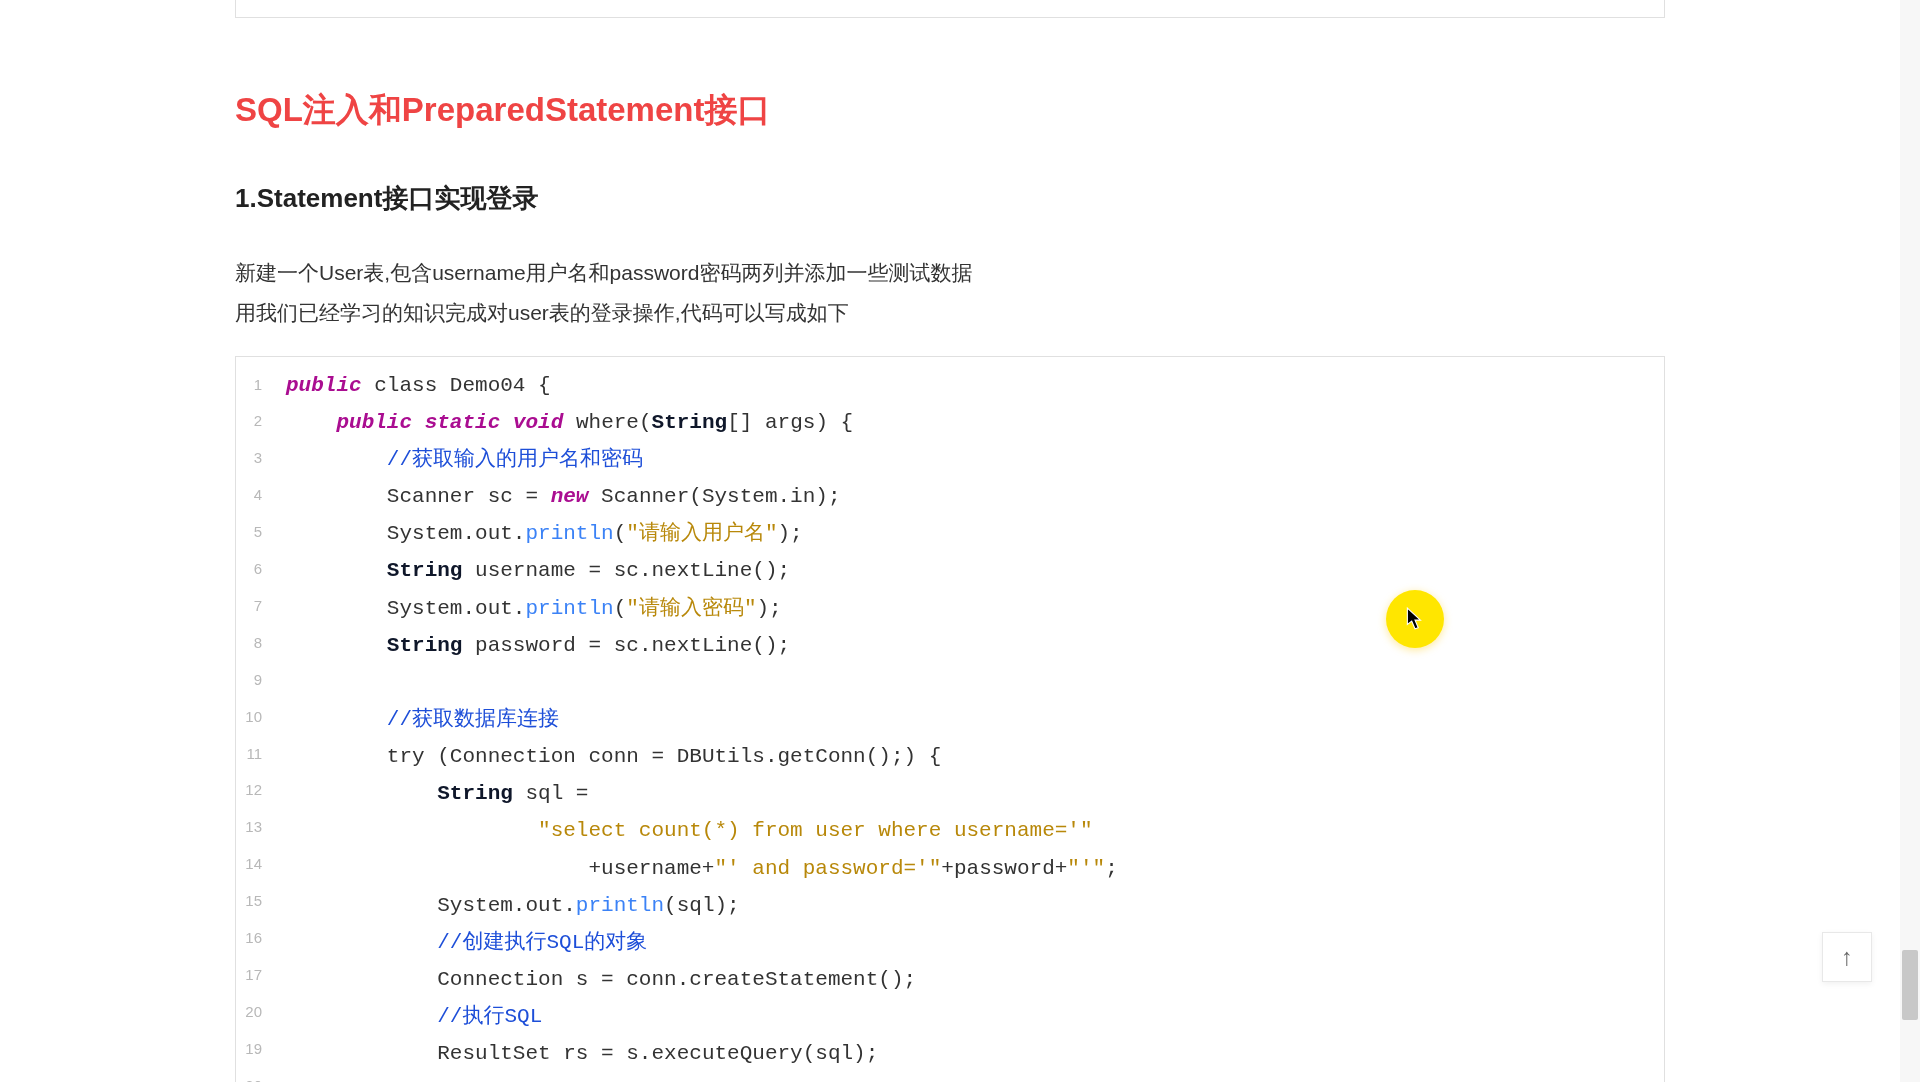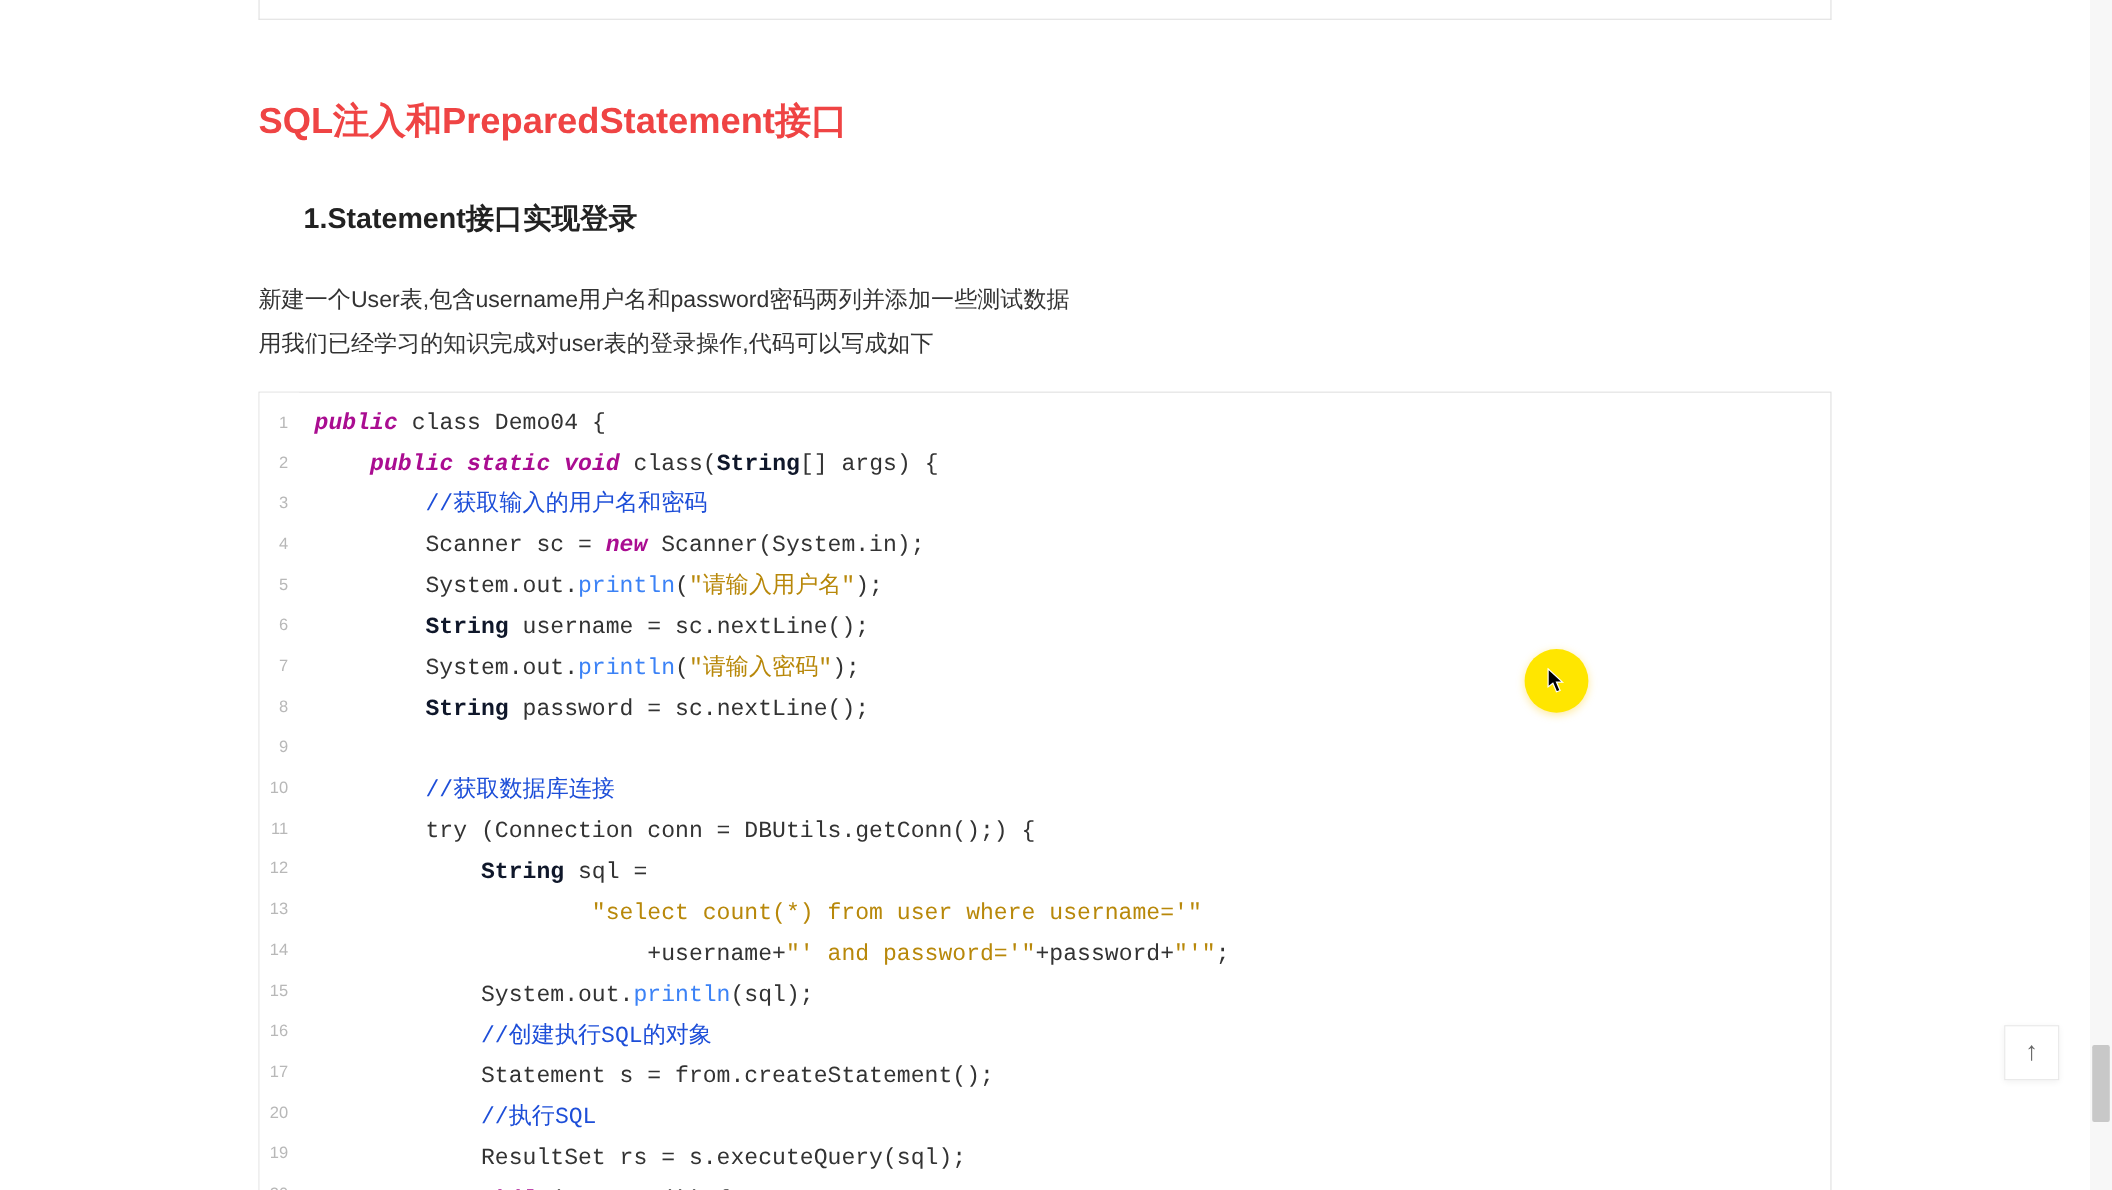--- a/index.html
+++ b/index.html
@@ -27,21 +27,20 @@
     font-size: 33px;
     font-weight: 700;
     color: #ef4444;
     margin-bottom: 48px;
   }
   h3.sub-heading {
     font-size: 26px;
     font-weight: 700;
     color: #222;
     margin-bottom: 38px;
-    margin-left: 41px;
   }
   p.body-text {
     font-size: 21px;
     color: #333;
     line-height: 1.8;
     margin-bottom: 2px;
   }
   p.body-text.last { margin-bottom: 24px; }
   .code-block {
     border: 1px solid #e0e0e0;
@@ -150,36 +149,36 @@
       <div>13</div>
       <div>14</div>
       <div>15</div>
       <div>16</div>
       <div>17</div>
       <div>20</div>
       <div>19</div>
       <div>20</div>
     </div>
     <div class="code"><span class="kw">public</span> <span>class</span> <span>Demo04</span> <span>{</span>
-    <span class="kw">public</span> <span class="kw">static</span> <span class="kw">void</span> <span>class(</span><span class="type">String</span><span>[] args) {</span>
+    <span class="kw">public</span> <span class="kw">static</span> <span class="kw">void</span> <span>where(</span><span class="type">String</span><span>[] args) {</span>
         <span class="cmt">//获取输入的用户名和密码</span>
         <span>Scanner sc = </span><span class="kw">new</span><span> Scanner(System.in);</span>
         <span>System.out.</span><span class="fn">println</span><span>(</span><span class="str">"请输入用户名"</span><span>);</span>
         <span class="type">String</span><span> username = sc.nextLine();</span>
         <span>System.out.</span><span class="fn">println</span><span>(</span><span class="str">"请输入密码"</span><span>);</span>
         <span class="type">String</span><span> password = sc.nextLine();</span>
 
         <span class="cmt">//获取数据库连接</span>
         <span>try (Connection conn = DBUtils.getConn();) {</span>
             <span class="type">String</span><span> sql =</span>
                     <span class="str">"select count(*) from user where username='"</span>
                         <span>+username+</span><span class="str">"' and password='"</span><span>+password+</span><span class="str">"'"</span><span>;</span>
             <span>System.out.</span><span class="fn">println</span><span>(sql);</span>
             <span class="cmt">//创建执行SQL的对象</span>
-            <span>Statement s = from.createStatement();</span>
+            <span>Connection s = conn.createStatement();</span>
             <span class="cmt">//执行SQL</span>
             <span>ResultSet rs = s.executeQuery(sql);</span>
             <span class="kw">while</span><span>(rs.next()) {</span></div>
   </div>
 </div>
 
 <div class="scroll-top-btn">
   <span>↑</span>
 </div>
 

